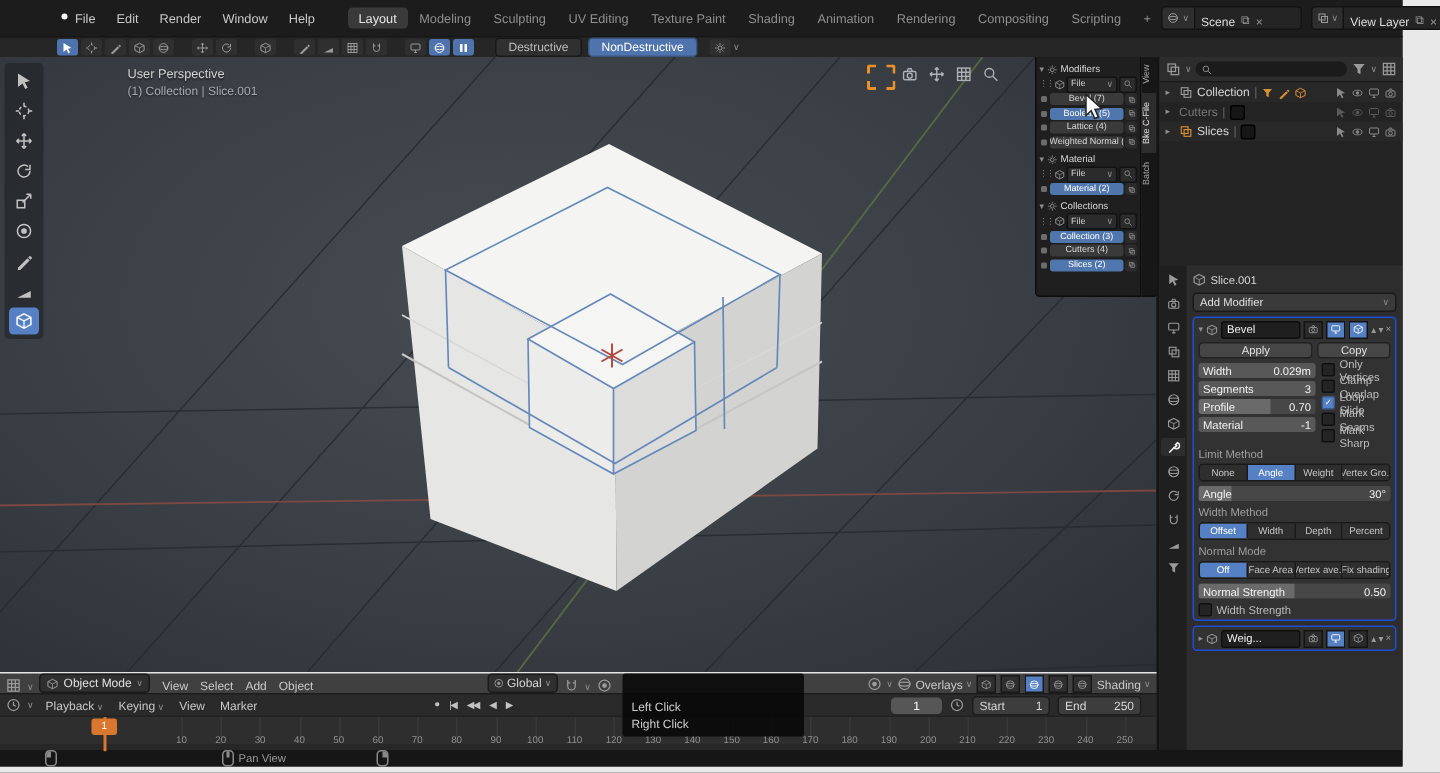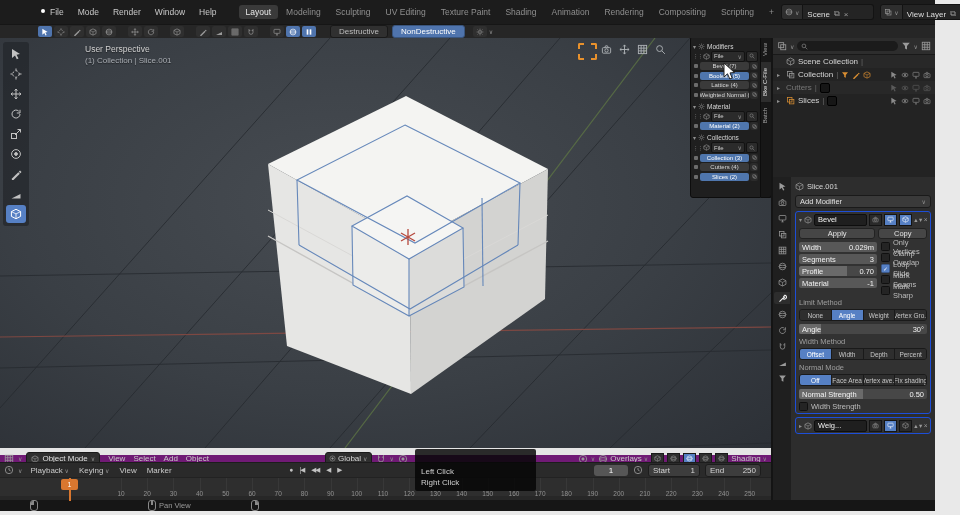--- a/index.html
+++ b/index.html
@@ -110,21 +110,21 @@
   .cb.on{background:#5680c4;border-color:#3c5a8c}
   .plabel{color:#9f9f9f;height:8px}
   .seg{display:flex;height:10px;border-radius:3px;overflow:hidden;border:1px solid #1a1a1a}
   .segb{flex:1;background:#2e2e2e;color:#c6c6c6;display:flex;align-items:center;justify-content:center;font-size:6.5px;white-space:nowrap;overflow:hidden;border-right:1px solid #1a1a1a}
   .segb:last-child{border-right:none}
   .segb.on{background:#5680c4;color:#fff}
   .pslider{position:relative;height:10px;background:#474747;border-radius:2px;overflow:hidden;display:flex;align-items:center;justify-content:space-between;padding:0 3px;color:#f2f2f2}
   .pslider .fill{position:absolute;left:0;top:0;bottom:0;background:#6a6a6a}
   .pslider span{position:relative}
   
-  #vfooter{position:absolute;left:0;top:448px;width:771px;height:14px;background:#701a75;border-top:7px solid #e5e5e5;display:flex;align-items:center;gap:4px;font-size:8px;box-sizing:border-box;padding:0 4px}
+  #vfooter{position:absolute;left:0;top:448px;width:771px;height:14px;background:#404040;border-top:1px solid #e5e5e5;display:flex;align-items:flex-end;gap:4px;font-size:8px;box-sizing:border-box;padding:0 4px}
   .modebtn{display:flex;align-items:center;gap:3px;background:#2f2f2f;border:1px solid #1a1a1a;border-radius:3px;height:11px;padding:0 4px;color:#e0e0e0}
   .fmenu{padding:0 4px;color:#c9c9c9}
   .ddbtn{display:flex;align-items:center;gap:2px;background:#2f2f2f;border:1px solid #1a1a1a;border-radius:3px;height:11px;padding:0 3px;color:#d6d6d6}
   .sph{width:11px;height:10px;display:flex;align-items:center;justify-content:center;background:#2f2f2f;border:1px solid #1a1a1a}
   .sph.on{background:#5680c4}.sph.on .ic{color:#fff}
   #tlheader{position:absolute;left:0;top:462px;width:771px;height:15px;background:#2a2a2a;border-top:1px solid #1c1c1c;display:flex;align-items:center;gap:4px;font-size:8px;box-sizing:border-box;padding:0 4px}
   .trbtn{color:#c2c2c2;font-size:6.5px;padding:0 2px;letter-spacing:-1px}
   .numf{background:#565656;border-radius:3px;height:11px;display:flex;align-items:center;justify-content:center;color:#fff}
   .sef{background:#3d3d3d;border:1px solid #1c1c1c;border-radius:3px;height:11px;display:flex;align-items:center;justify-content:space-between;padding:0 4px;gap:4px;color:#d6d6d6}
   #ruler{position:absolute;left:0;top:477px;width:771px;height:23px;background:#2e2e2e;border-top:1px solid #222;overflow:hidden}
@@ -233,21 +233,21 @@
       </symbol>
   </defs>
 </svg>
 
 <div id="win">
 
   <div id="topbar">
     <div id="logo"></div>
     <nav id="menus">
         <span class="tmenu">File</span>
-        <span class="tmenu">Mode</span>
+        <span class="tmenu">Edit</span>
         <span class="tmenu">Render</span>
         <span class="tmenu">Window</span>
         <span class="tmenu">Help</span>
       </nav>
     <div id="wstabs">
         <span class="wstab act">Layout</span>
         <span class="wstab">Modeling</span>
         <span class="wstab">Sculpting</span>
         <span class="wstab">UV Editing</span>
         <span class="wstab">Texture Paint</span>
@@ -678,28 +678,20 @@
         </div>
         <svg class="ic">
             <use href="#s-funnel"></use>
           </svg>
           <span class="car">∨</span>
         <svg class="ic">
             <use href="#s-grid"></use>
           </svg>
       </div>
       <div id="outl-rows">
-          <div class="orow">
-            <span class="car"></span>
-            <svg class="ic" style="width: 9px; height: 9px;">
-              <use href="#s-cube"></use>
-            </svg>
-            <span>Scene Collection</span>
-            <span class="pipe">|</span>
-          </div>
           <div class="orow">
             <span class="car">▸</span>
             <svg class="ic" style="width: 9px; height: 9px;">
               <use href="#s-layers"></use>
             </svg>
             <span>Collection</span>
             <span class="pipe">|</span>
             <svg class="ic org" style="width: 8px; height: 8px;">
               <use href="#s-funnel"></use>
             </svg>

